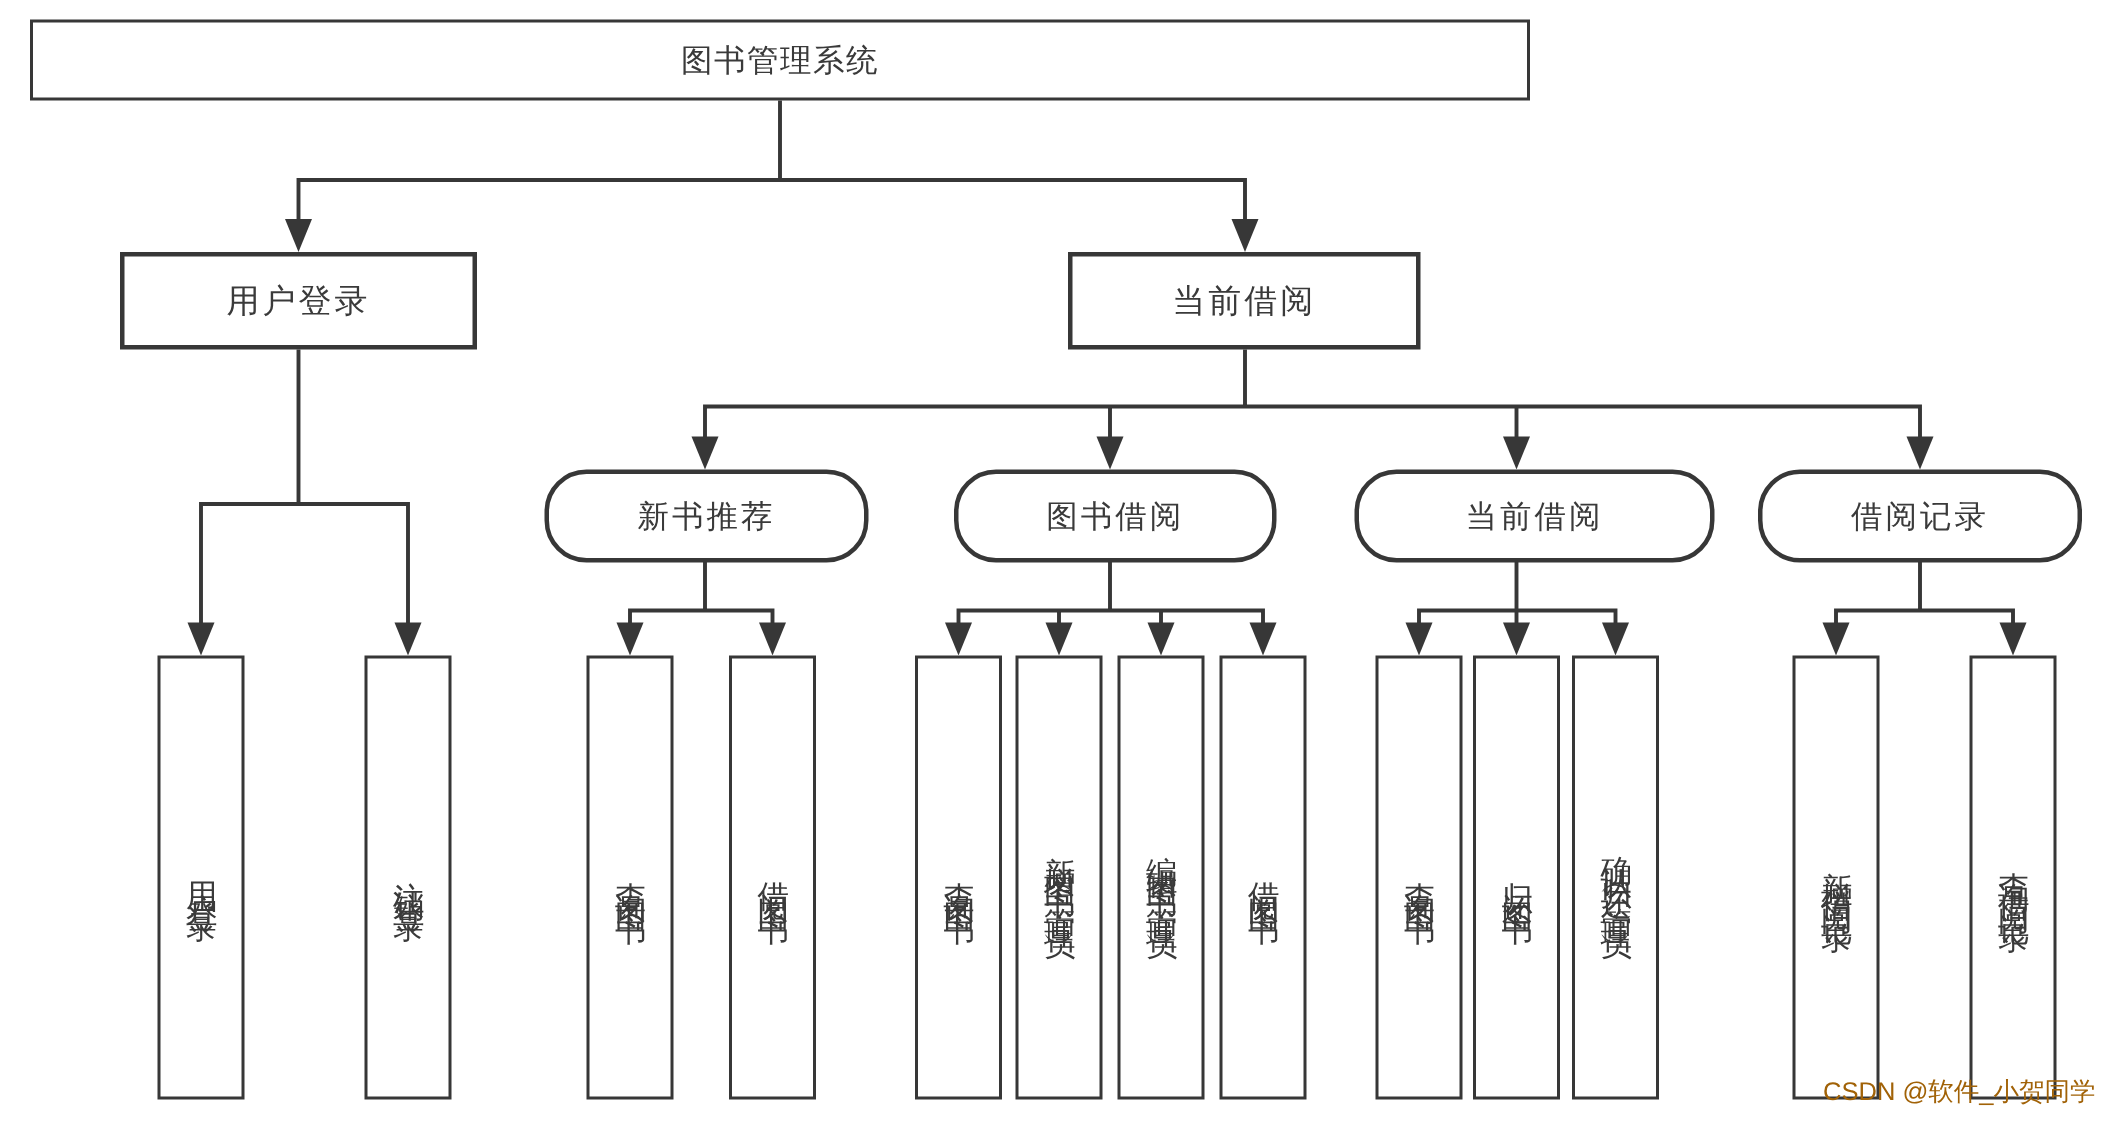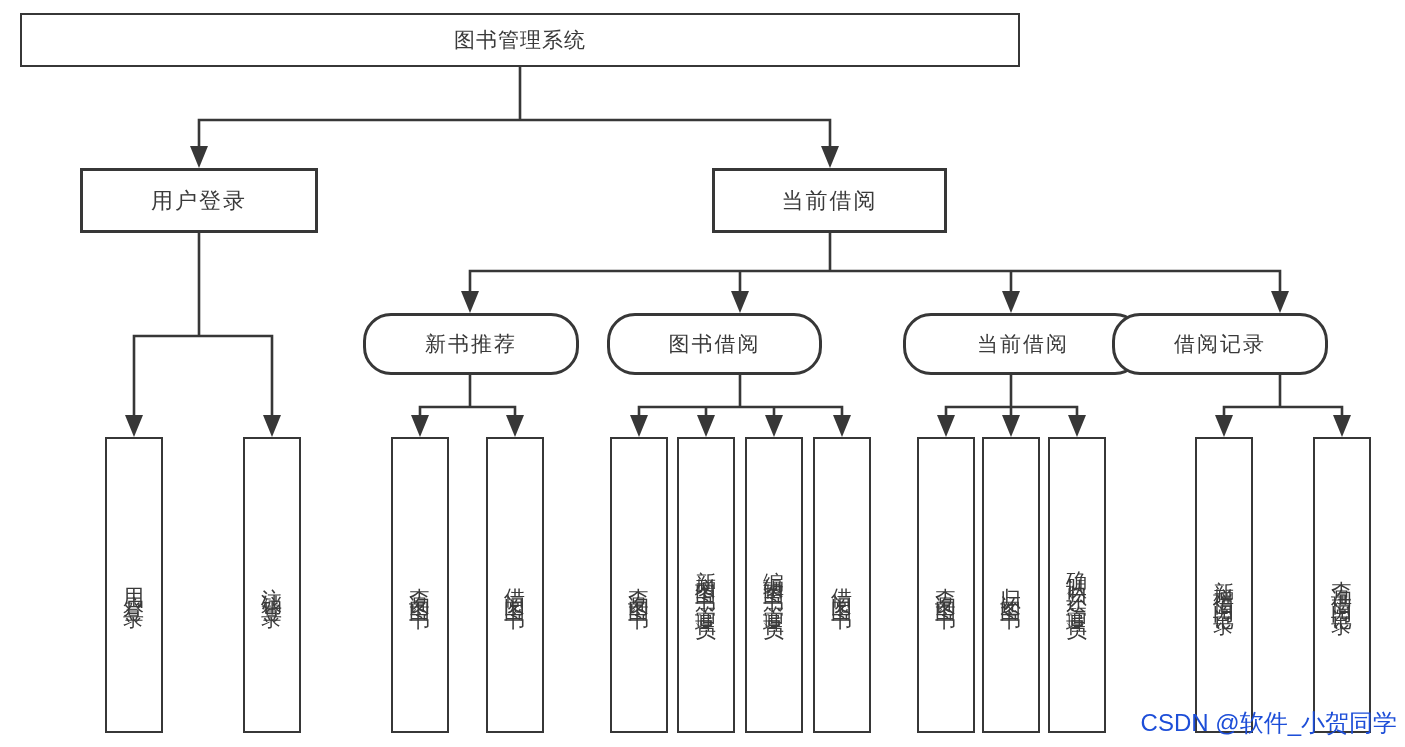--- a/index.html
+++ b/index.html
@@ -41,23 +41,23 @@
     left: 20px; top: 13px; width: 1000px; height: 54px;
     border-width: 2.5px;
     font-size: 21px;
     letter-spacing: 1px;
   }
   .lvl2 { top: 168px; height: 65px; font-size: 22px; letter-spacing: 2px; }
   .l2-0 { left: 80px;  width: 238px; }
   .l2-1 { left: 712px; width: 235px; }
   .lvl3 { top: 313px; height: 62px; font-size: 21px; letter-spacing: 2px; border-radius: 28px; }
   .l3-0 { left: 363px;  width: 216px; }
-  .l3-1 { left: 607px;  width: 215px; }
+  .l3-1 { left: 636px;  width: 215px; }
   .l3-2 { left: 903px;  width: 240px; }
-  .l3-3 { left: 1112px; width: 216px; }
+  .l3-3 { left: 1172px; width: 216px; }
   .leaf {
     top: 437px; width: 58px; height: 296px;
     border-width: 2.5px;
     font-size: 21px;
   }
   .leaf span {
     writing-mode: vertical-rl;
     text-orientation: mixed;
     letter-spacing: 7px;
     line-height: 1;
@@ -73,22 +73,22 @@
   .lf-7  { left: 813px; }
   .lf-8  { left: 917px; }
   .lf-9  { left: 982px; }
   .lf-10 { left: 1048px; }
   .lf-11 { left: 1195px; }
   .lf-12 { left: 1313px; }
   .watermark {
     position: absolute;
     right: 8px;
     bottom: 8px;
-    font-size: 24px;
-    color: #1d4ed8;
+    font-size: 17px;
+    color: #a16207;
     white-space: nowrap;
   }
 </style>
 </head>
 <body>
 
 <div class="stage">
 
   <svg class="connectors" width="1405" height="747" viewBox="0 0 1405 747" xmlns="http://www.w3.org/2000/svg">
     <g stroke="#373737" stroke-width="2.6" fill="none" stroke-linecap="square">

